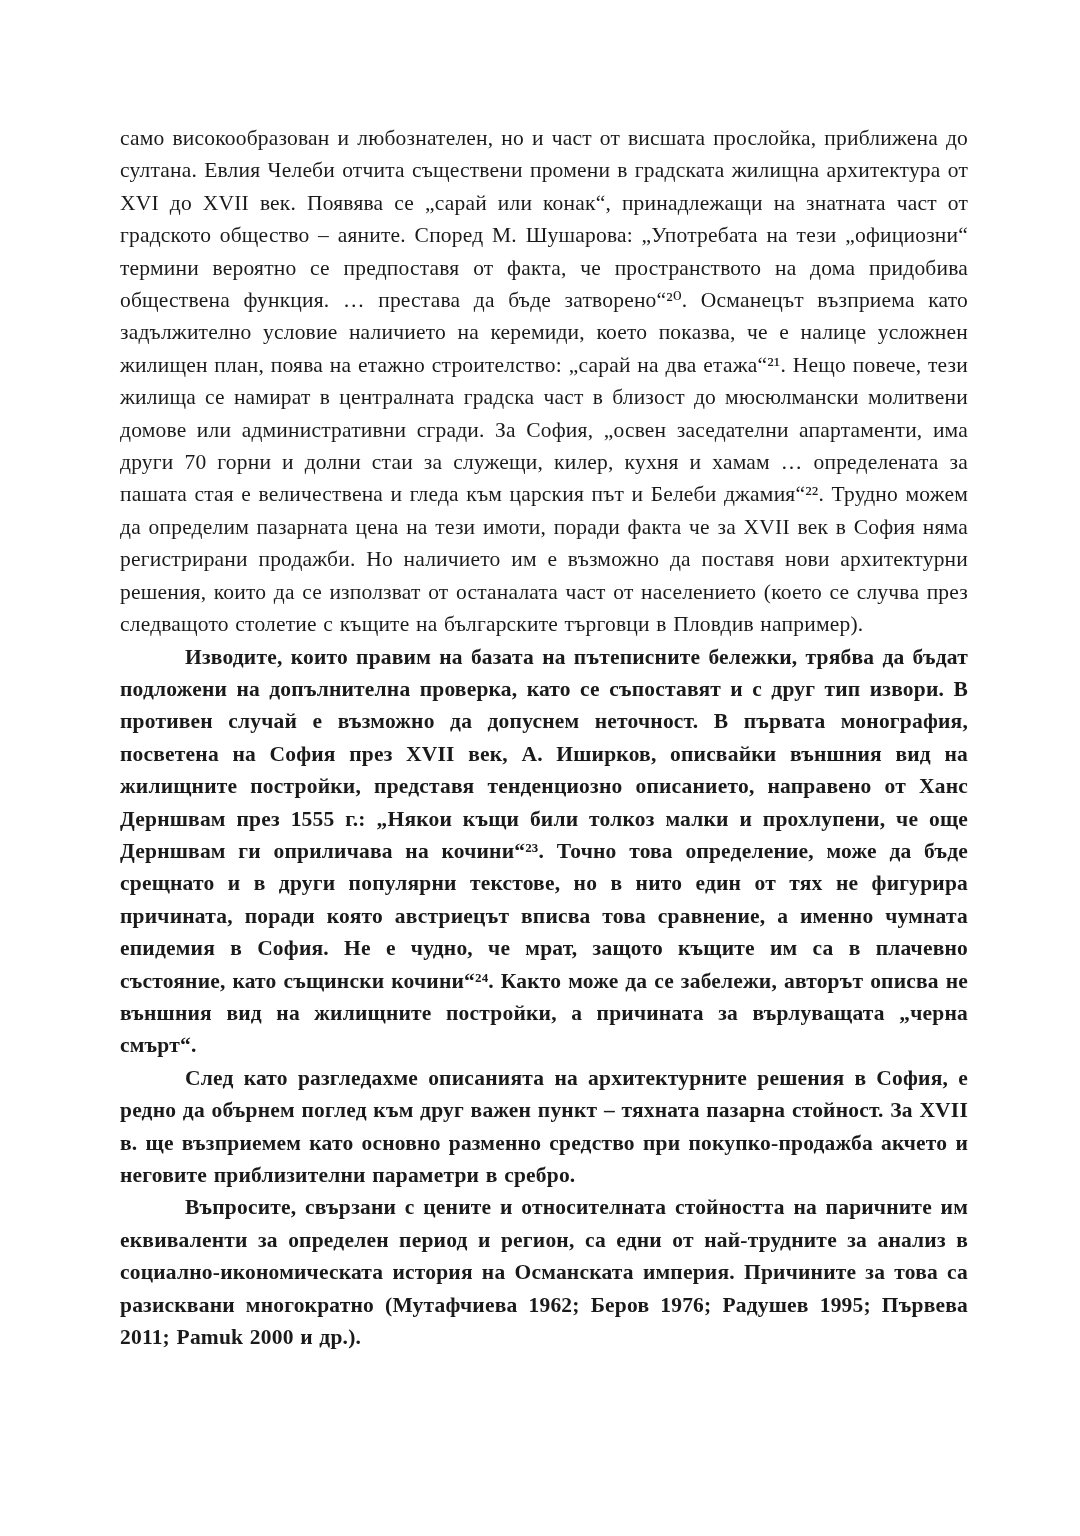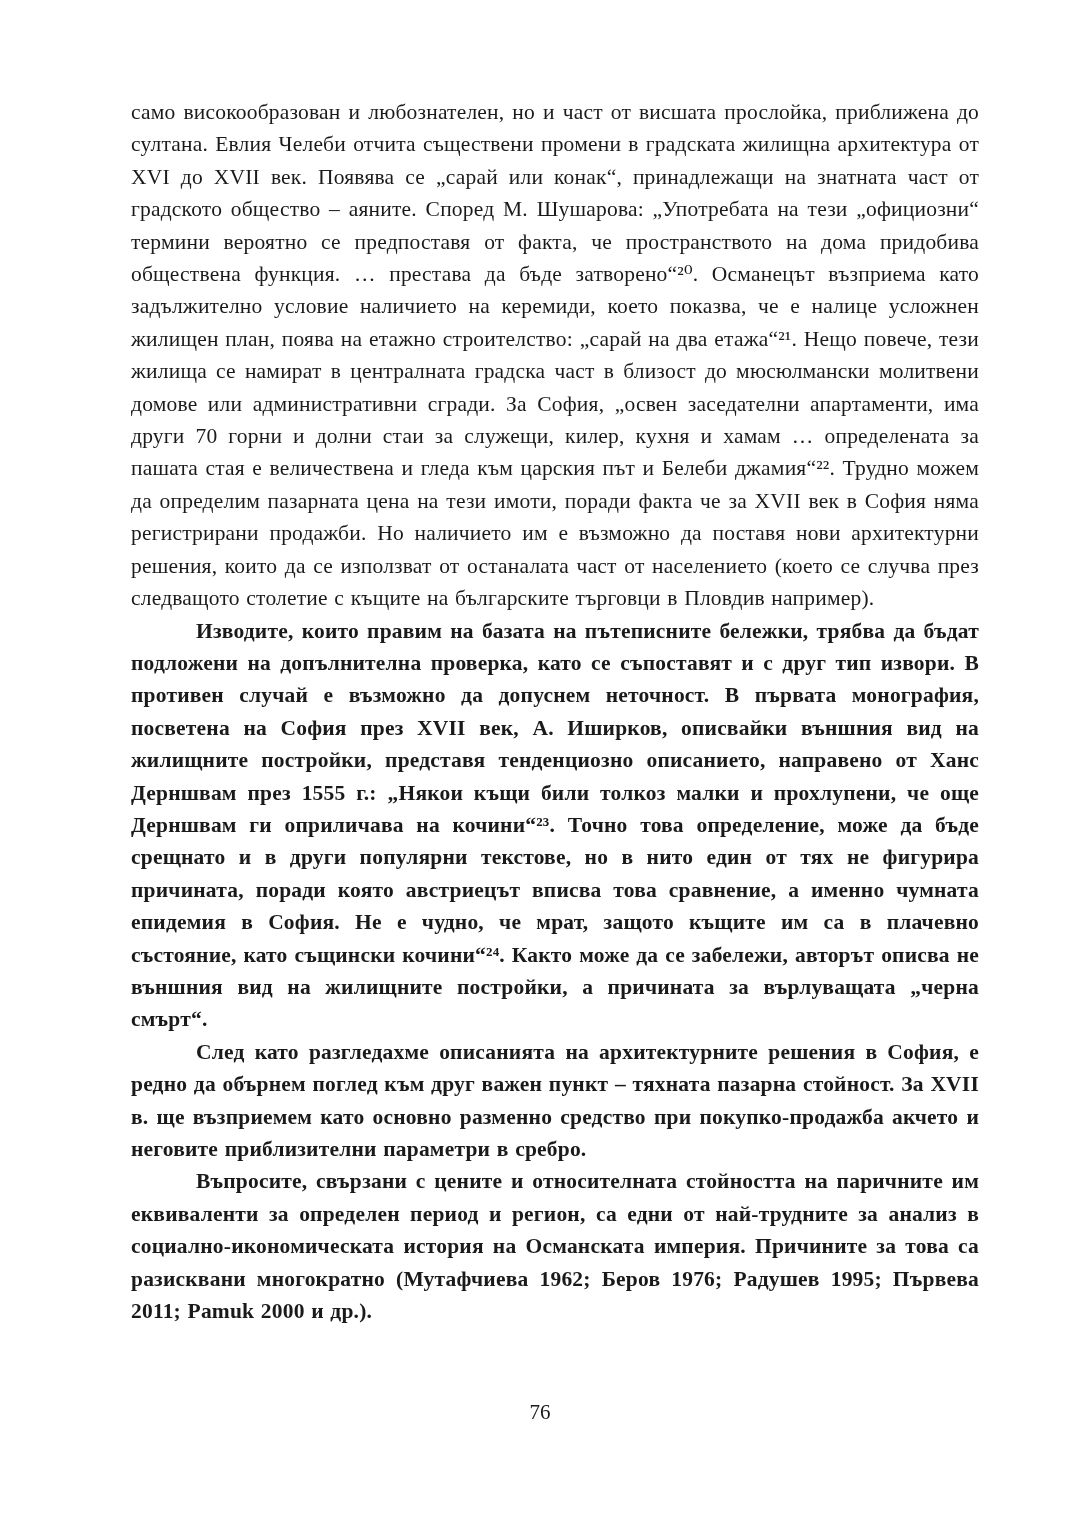--- a/index.html
+++ b/index.html
@@ -11,24 +11,23 @@
     position: relative;
     width: 1080px;
     height: 1536px;
     background: #ffffff;
     overflow: hidden;
     font-family: "Liberation Serif", "DejaVu Serif", serif;
     color: #1a1a1a;
   }
   .text-block {
     position: absolute;
-    top: 96px;
+    top: 122px;
     left: 120px;
     width: 848px;
-    margin-left: 11px;
   }
   .text-block p {
     margin: 0;
     font-size: 21.5px;
     line-height: 32.4px;
     text-align: justify;
     letter-spacing: 0.2px;
     word-spacing: 1px;
   }
   .text-block p.indent {
@@ -48,14 +47,13 @@
 </head>
 <body>
 
 <div class="page">
   <div class="text-block">
     <p>само високообразован и любознателен, но и част от висшата прослойка, приближена до султана. Евлия Челеби отчита съществени промени в градската жилищна архитектура от XVI до XVII век. Появява се „сарай или конак“, принадлежащи на знатната част от градското общество – аяните. Според М. Шушарова: „Употребата на тези „официозни“ термини вероятно се предпоставя от факта, че пространството на дома придобива обществена функция. … престава да бъде затворено“²⁰. Османецът възприема като задължително условие наличието на керемиди, което показва, че е налице усложнен жилищен план, поява на етажно строителство: „сарай на два етажа“²¹. Нещо повече, тези жилища се намират в централната градска част в близост до мюсюлмански молитвени домове или административни сгради. За София, „освен заседателни апартаменти, има други 70 горни и долни стаи за служещи, килер, кухня и хамам … определената за пашата стая е величествена и гледа към царския път и Белеби джамия“²². Трудно можем да определим пазарната цена на тези имоти, поради факта че за XVII век в София няма регистрирани продажби. Но наличието им е възможно да поставя нови архитектурни решения, които да се използват от останалата част от населението (което се случва през следващото столетие с къщите на българските търговци в Пловдив например).</p>
     <p class="indent">Изводите, които правим на базата на пътеписните бележки, трябва да бъдат подложени на допълнителна проверка, като се съпоставят и с друг тип извори. В противен случай е възможно да допуснем неточност. В първата монография, посветена на София през XVII век, А. Иширков, описвайки външния вид на жилищните постройки, представя тенденциозно описанието, направено от Ханс Дерншвам през 1555 г.: „Някои къщи били толкоз малки и прохлупени, че още Дерншвам ги оприличава на кочини“²³. Точно това определение, може да бъде срещнато и в други популярни текстове, но в нито един от тях не фигурира причината, поради която австриецът вписва това сравнение, а именно чумната епидемия в София. Не е чудно, че мрат, защото къщите им са в плачевно състояние, като същински кочини“²⁴. Както може да се забележи, авторът описва не външния вид на жилищните постройки, а причината за върлуващата „черна смърт“.</p>
     <p class="indent">След като разгледахме описанията на архитектурните решения в София, е редно да обърнем поглед към друг важен пункт – тяхната пазарна стойност. За XVII в. ще възприемем като основно разменно средство при покупко-продажба акчето и неговите приблизителни параметри в сребро.</p>
     <p class="indent">Въпросите, свързани с цените и относителната стойността на паричните им еквиваленти за определен период и регион, са едни от най-трудните за анализ в социално-икономическата история на Османската империя. Причините за това са разисквани многократно (Мутафчиева 1962; Беров 1976; Радушев 1995; Първева 2011; Pamuk 2000 и др.).</p>
   </div>
-  <div class="page-number">76</div>
 </div>
 
 </body></html>

